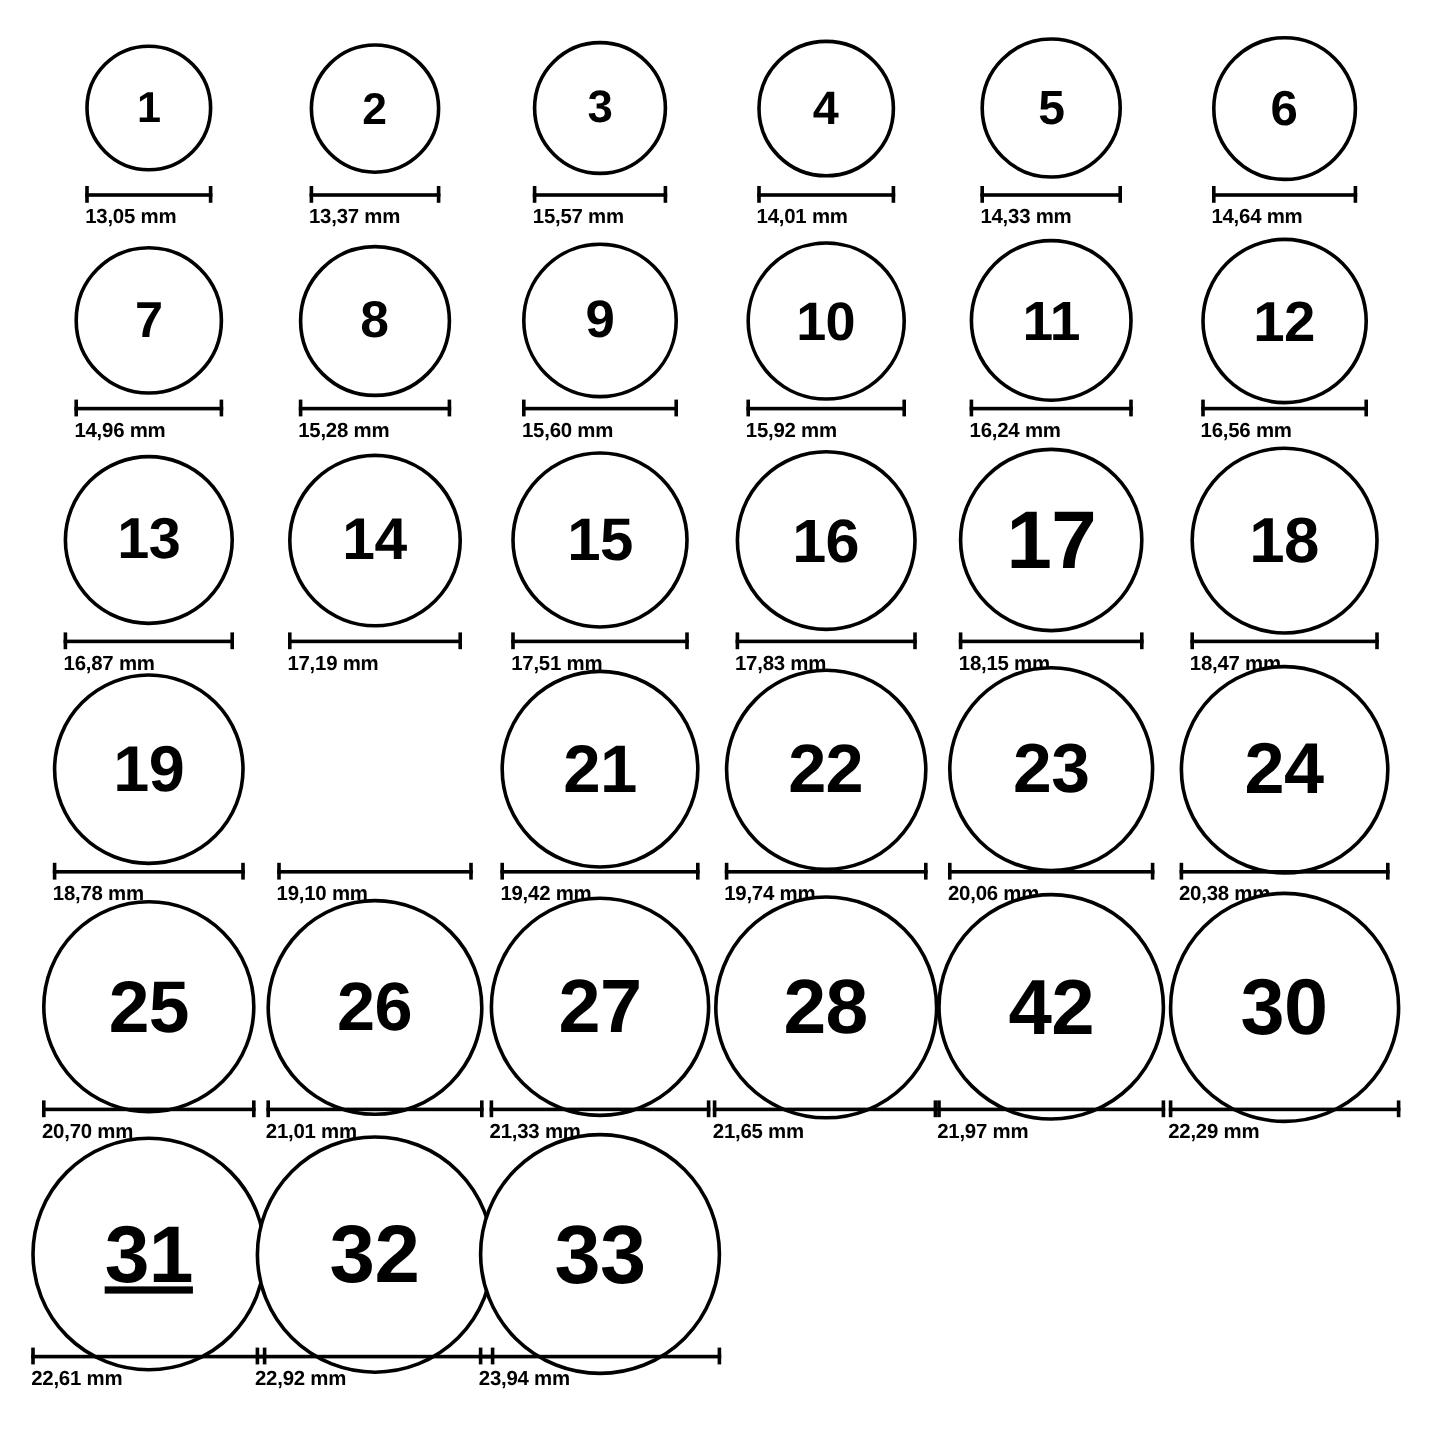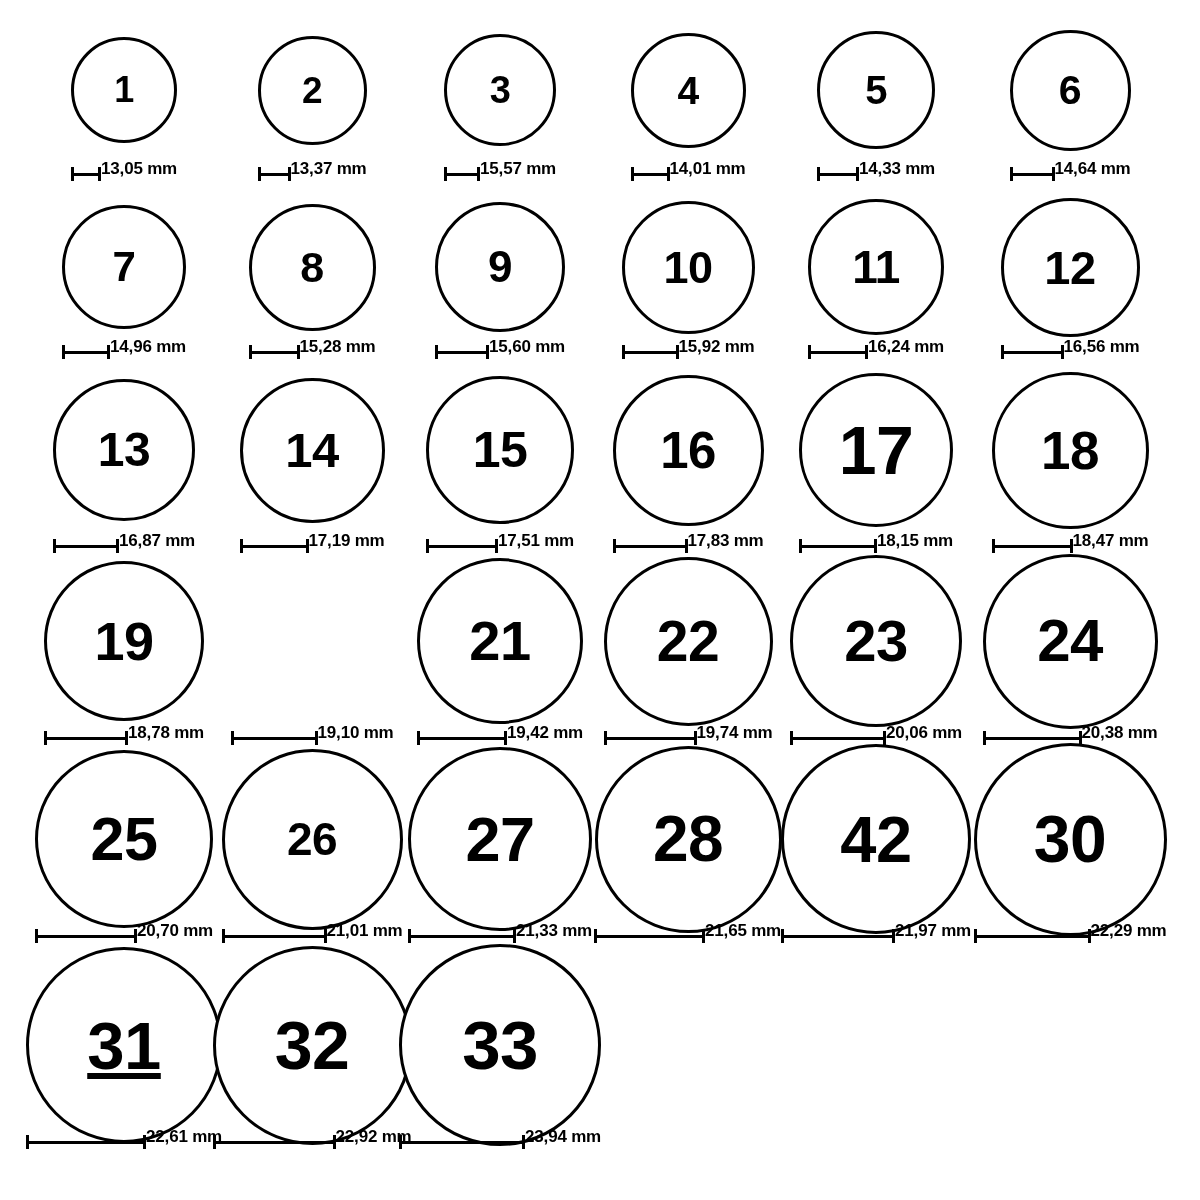--- a/index.html
+++ b/index.html
@@ -37,22 +37,22 @@
   }
   .ring-number {
     font-weight: bold;
     font-family: "Liberation Sans", sans-serif;
     color: #000000;
     line-height: 1;
     letter-spacing: -0.5px;
   }
   .measure-wrap {
     display: flex;
-    flex-direction: row;
-    align-items: flex-end;
+    flex-direction: column;
+    align-items: flex-start;
   }
   .measure-bar {
     position: relative;
     height: 12px;
   }
   .measure-bar .line {
     position: absolute;
     top: 6px;
     left: 0;
     right: 0;
@@ -397,21 +397,21 @@
     <div class="size-cell measure-wrap" style="left: 35px; top: 917px; width: 178px;">
       <div class="measure-bar" style="width: 178px;">
         <div class="line"></div>
         <div class="cap left"></div>
         <div class="cap right"></div>
       </div>
       <div class="measure-label">20,70 mm</div>
     </div>
     <div class="size-cell" style="left: 221.5px; top: 748.5px; width: 181px;">
       <div class="ring-circle" style="width: 181px; height: 181px;">
-        <span class="ring-number" style="font-size: 46px;">26</span>
+        <span class="ring-number" style="font-size: 57px;">26</span>
       </div>
     </div>
     <div class="size-cell measure-wrap" style="left: 221.5px; top: 917px; width: 181px;">
       <div class="measure-bar" style="width: 181px;">
         <div class="line"></div>
         <div class="cap left"></div>
         <div class="cap right"></div>
       </div>
       <div class="measure-label">21,01 mm</div>
     </div>

